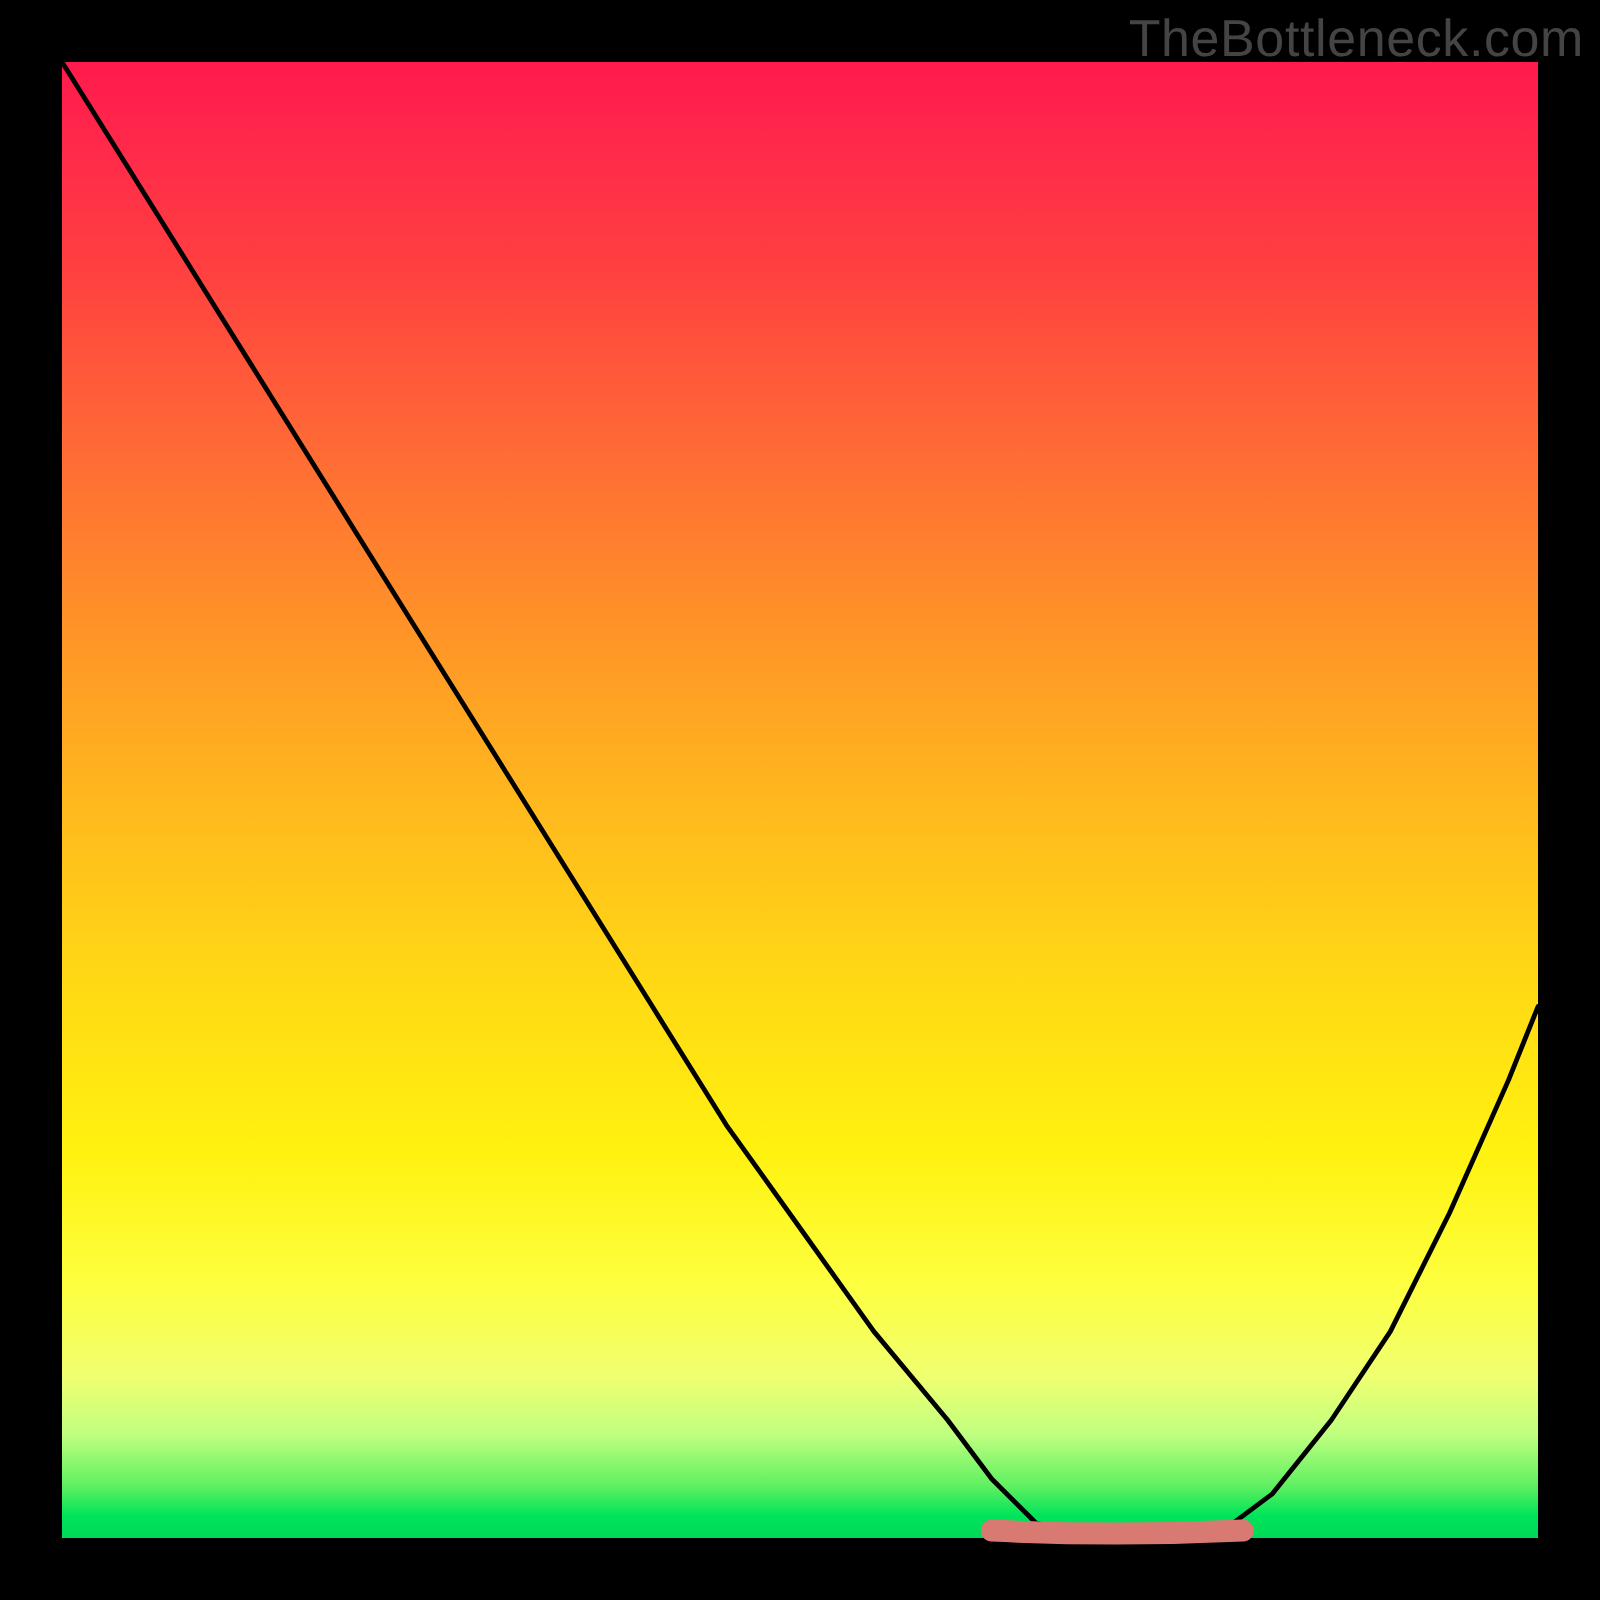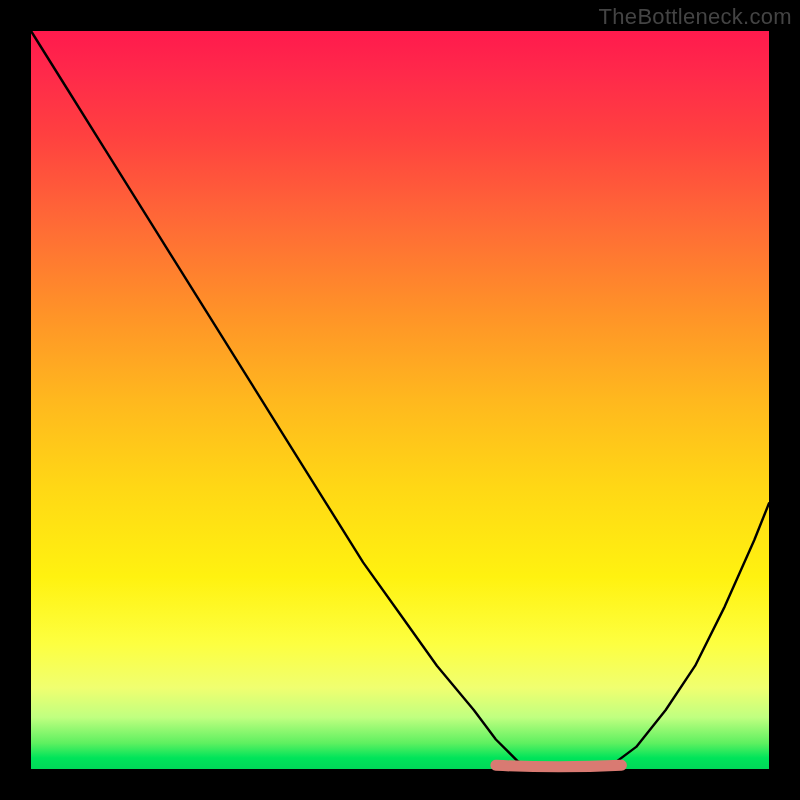--- a/index.html
+++ b/index.html
@@ -41,21 +41,21 @@
       #5ef060 96.5%,
       #00e45a 98.5%,
       #00d858 100%
     );
   }
   .watermark {
     position: absolute;
     top: 4px;
     right: 8px;
     color: #444;
-    font-size: 22px;
+    font-size: 26px;
     font-weight: 500;
     letter-spacing: 0.3px;
     user-select: none;
   }
   svg.curve {
     position: absolute;
     left: 0;
     top: 0;
     width: 738px;
     height: 738px;

